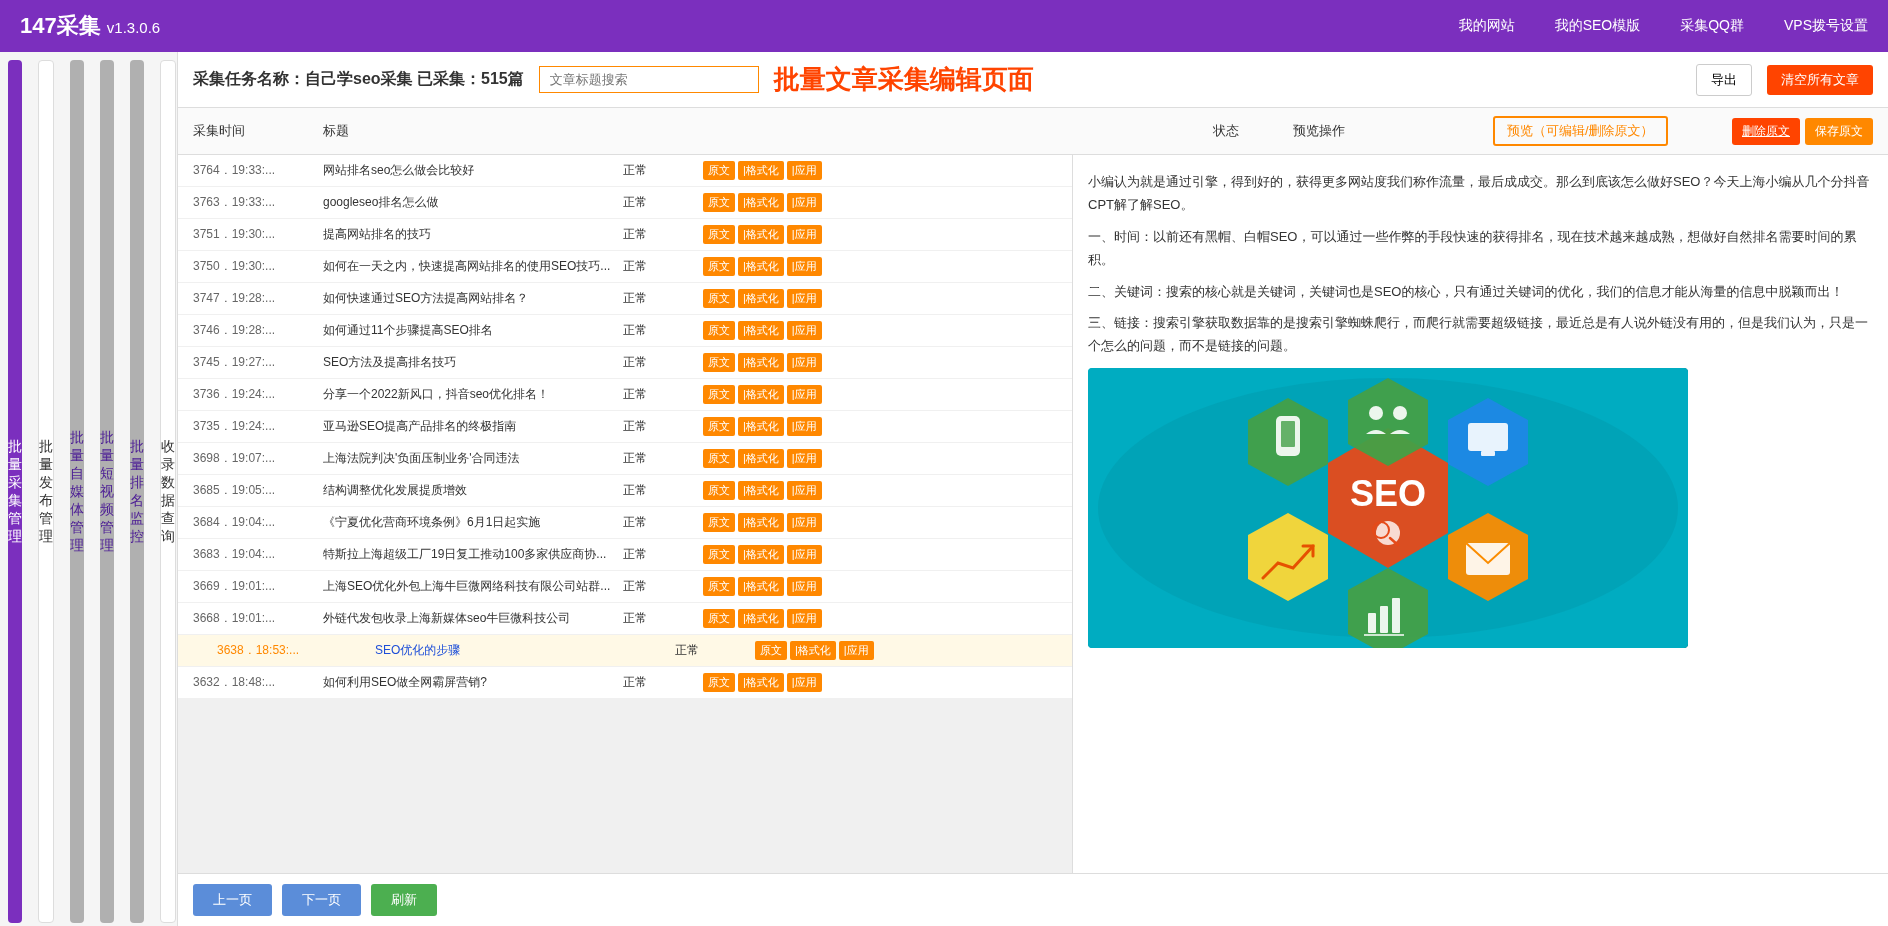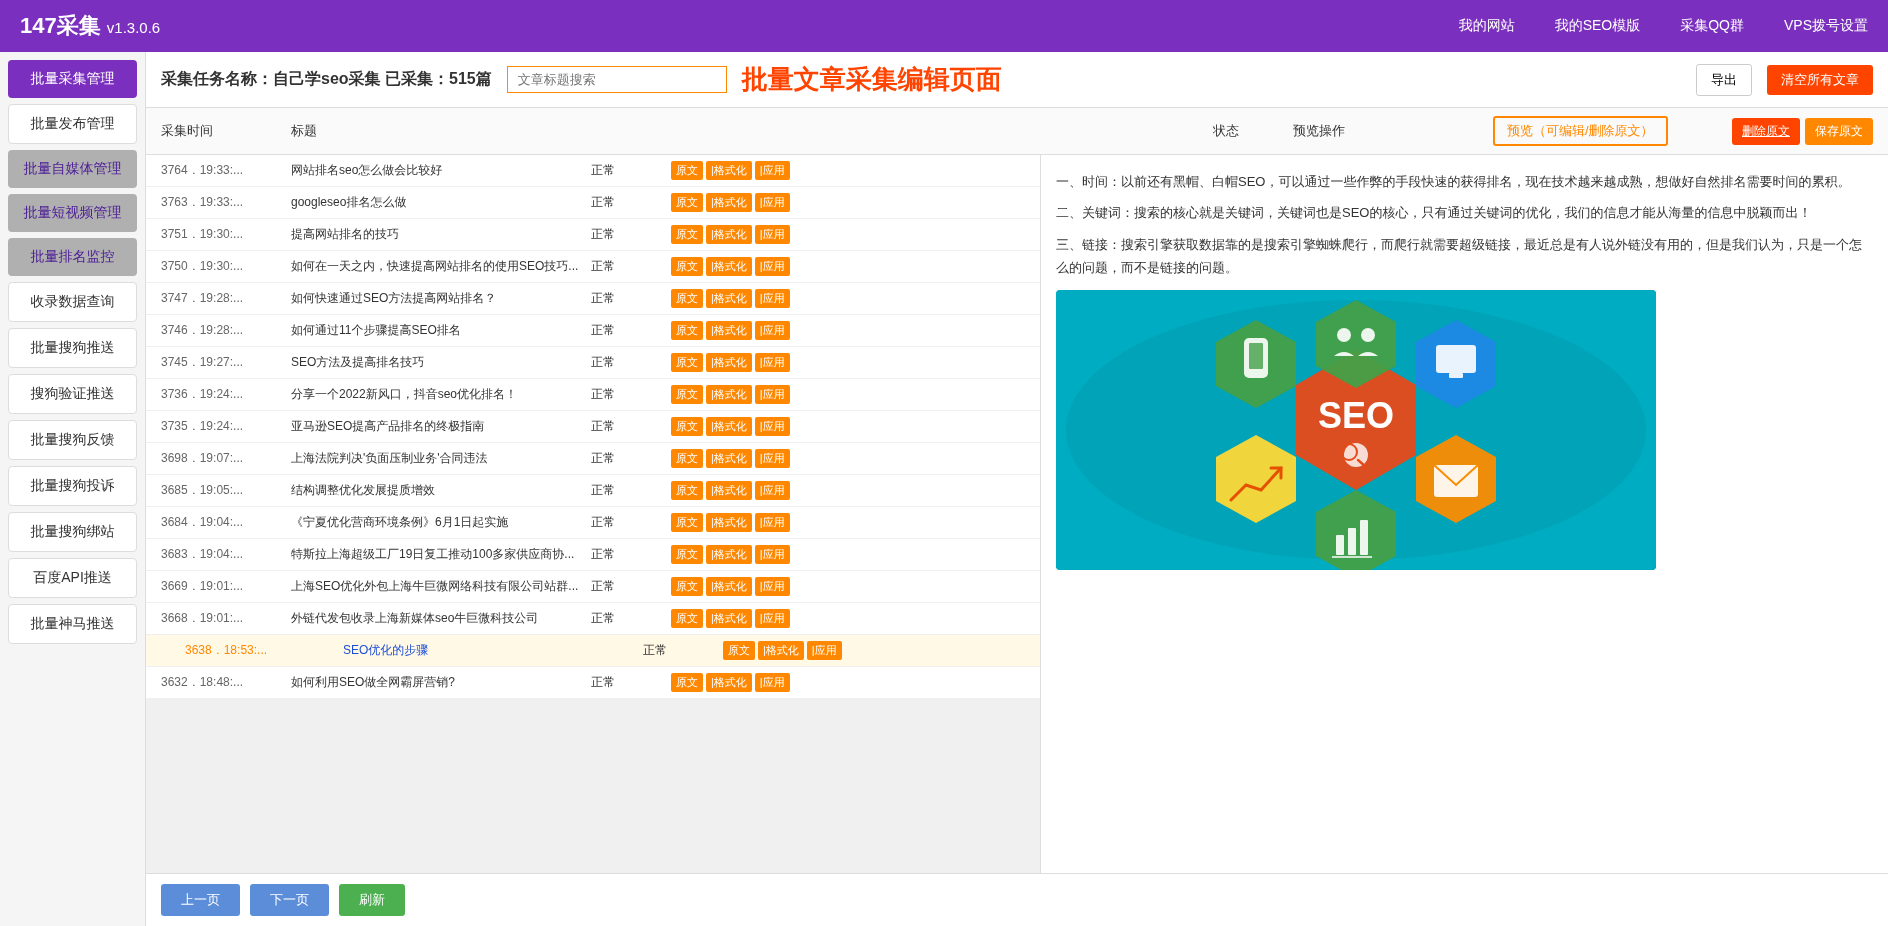--- a/index.html
+++ b/index.html
@@ -37,25 +37,25 @@
     }
 
     
     #layout {
       display: flex;
       height: calc(926px - 52px);
     }
 
     
     #sidebar {
-      width: 146px;
+      width: 178px;
       background: #f5f5f5;
       border-right: 1px solid #ddd;
       display: flex;
-      flex-direction: column;
+      flex-direction: row;
       padding-top: 5px;
       overflow-y: auto;
     }
     .sidebar-btn {
       display: block;
       margin: 3px 8px;
       padding: 10px 0;
       text-align: center;
       border: none;
       border-radius: 4px;
@@ -501,20 +501,21 @@
       <div class="row-ops">
         <button class="tag-btn tag-yuan">原文</button>
         <button class="tag-btn tag-ge">|格式化</button>
         <button class="tag-btn tag-ying">|应用</button>
       </div>
     </div>
         </div>
 
       <div id="preview-area">
         <div id="preview-text">
+            <p>小编认为就是通过引擎，得到好的，获得更多网站度我们称作流量，最后成成交。那么到底该怎么做好SEO？今天上海小编从几个分抖音CPT解了解SEO。</p>
             <p>一、时间：以前还有黑帽、白帽SEO，可以通过一些作弊的手段快速的获得排名，现在技术越来越成熟，想做好自然排名需要时间的累积。</p>
             <p>二、关键词：搜索的核心就是关键词，关键词也是SEO的核心，只有通过关键词的优化，我们的信息才能从海量的信息中脱颖而出！</p>
             <p>三、链接：搜索引擎获取数据靠的是搜索引擎蜘蛛爬行，而爬行就需要超级链接，最近总是有人说外链没有用的，但是我们认为，只是一个怎么的问题，而不是链接的问题。</p>
           </div>
         <div id="preview-seo-img">
 
           <svg viewBox="0 0 600 280" width="600" height="280" xmlns="http://www.w3.org/2000/svg">
 
             <rect width="600" height="280" fill="#00acc1" rx="4"></rect>
 

